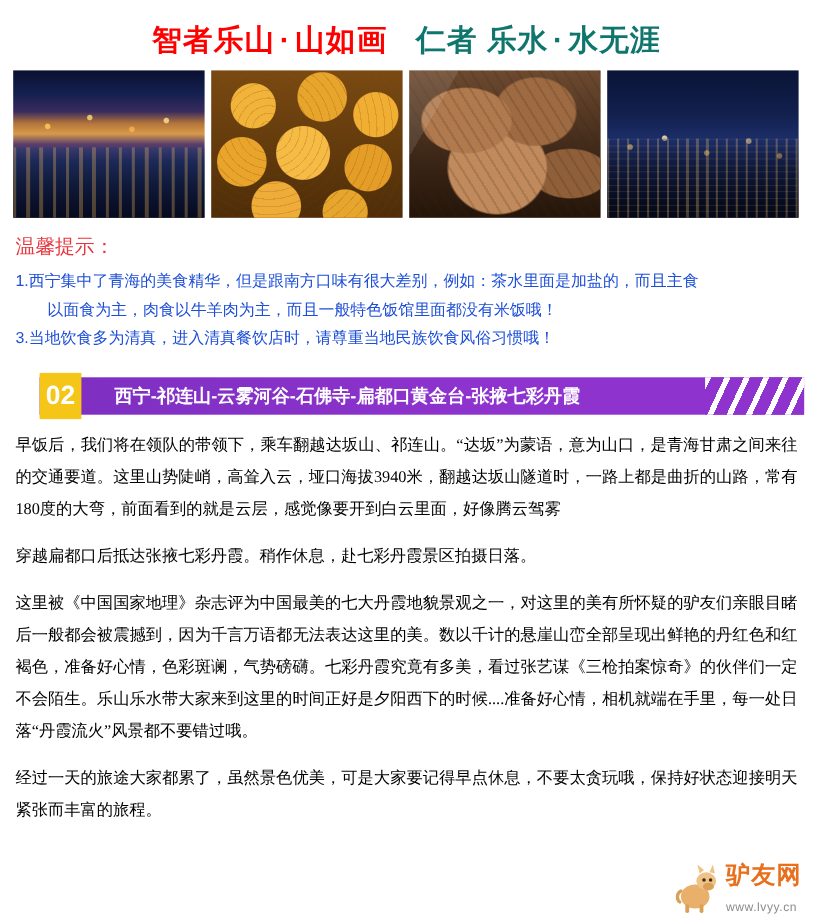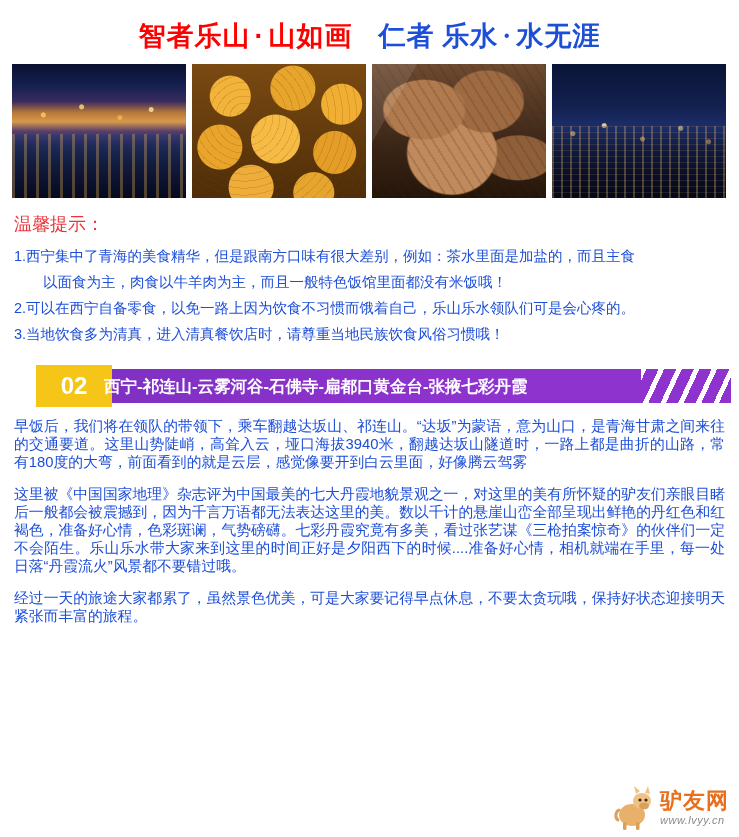--- a/index.html
+++ b/index.html
@@ -30,21 +30,21 @@
     padding-top: 18px;
     padding-bottom: 10px;
   }
   .headline-left, .headline-right {
     font-size: 27px;
     font-weight: bold;
     letter-spacing: 1px;
     white-space: nowrap;
   }
   .headline-left { color: #ff0000; }
-  .headline-right { color: #1d4ed8; font-family: Liberation Serif, serif; }
+  .headline-right { color: #0f766e; }
   .hl-dot {
     display: inline-block;
     margin: 0 4px;
   }
 
   
   .photos {
     display: flex;
     gap: 6px;
     padding: 0 12px;
@@ -174,21 +174,21 @@
     top: 0;
     bottom: 0;
     width: 90px;
     background: repeating-linear-gradient(115deg,
       #ffffff 0 5px, #8f33cf 5px 16px);
   }
   .banner-num {
     position: absolute;
     left: 36px;
     top: 0;
-    width: 76px;
+    width: 38px;
     height: 42px;
     background: #f5c518;
     color: #ffffff;
     font-size: 24px;
     font-weight: bold;
     display: flex;
     align-items: center;
     justify-content: center;
     z-index: 3;
   }
@@ -204,33 +204,34 @@
     z-index: 3;
     white-space: nowrap;
   }
 
   
   .body {
     padding: 0 14px;
   }
   .para {
     font-size: 14.8px;
-    line-height: 18px;
-    color: #1d4ed8;
+    line-height: 29px;
+    color: #000000;
     margin: 0 0 14px 0;
     text-align: justify;
+    font-family: Liberation Serif, serif;
   }
 
   
   .watermark {
     position: absolute;
     right: 10px;
     bottom: 6px;
     display: flex;
-    align-items: center;
+    align-items: flex-start;
     gap: 4px;
   }
   .wm-donkey {
     width: 44px;
     height: 46px;
     position: relative;
   }
   .wm-text {
     display: flex;
     flex-direction: column;
@@ -239,23 +240,22 @@
   }
   .wm-main {
     font-size: 22px;
     font-weight: bold;
     color: #e8701c;
     letter-spacing: 1px;
   }
   .wm-url {
     font-size: 11px;
     color: #8a8a8a;
-    margin-top: 3px;
+    margin-top: 13px;
     letter-spacing: 0.5px;
-    font-style: italic;
   }
 </style>
 </head>
 <body>
 
 <div class="page">
 
   <div class="headline">
     <div class="headline-left">
       <span>智者乐山</span><span class="hl-dot">·</span><span>山如画</span>
@@ -269,34 +269,34 @@
     <div class="photo photo-night1"></div>
     <div class="photo photo-food1"></div>
     <div class="photo photo-food2"></div>
     <div class="photo photo-night2"></div>
   </div>
 
   <div class="tips">
     <div class="tips-title">温馨提示：</div>
     <div class="tip-line">1.西宁集中了青海的美食精华，但是跟南方口味有很大差别，例如：茶水里面是加盐的，而且主食</div>
     <div class="tip-line indent">以面食为主，肉食以牛羊肉为主，而且一般特色饭馆里面都没有米饭哦！</div>
-    <div class="tip-line">2.可以在西宁自备零食，以免一路上因为饮食不习惯而饿着自己，乐山乐水领队们可是会心疼的。</div>
     <div class="tip-line">3.当地饮食多为清真，进入清真餐饮店时，请尊重当地民族饮食风俗习惯哦！</div>
   </div>
 
   <div class="banner-wrap">
     <div class="banner-bar">
       <div class="stripes"></div>
     </div>
     <div class="banner-num">02</div>
     <div class="banner-text">西宁-祁连山-云雾河谷-石佛寺-扁都口黄金台-张掖七彩丹霞</div>
   </div>
 
   <div class="body">
     <p class="para">早饭后，我们将在领队的带领下，乘车翻越达坂山、祁连山。“达坂”为蒙语，意为山口，是青海甘肃之间来往的交通要道。这里山势陡峭，高耸入云，垭口海拔3940米，翻越达坂山隧道时，一路上都是曲折的山路，常有180度的大弯，前面看到的就是云层，感觉像要开到白云里面，好像腾云驾雾</p>
+    <p class="para">穿越扁都口后抵达张掖七彩丹霞。稍作休息，赴七彩丹霞景区拍摄日落。</p>
     <p class="para">这里被《中国国家地理》杂志评为中国最美的七大丹霞地貌景观之一，对这里的美有所怀疑的驴友们亲眼目睹后一般都会被震撼到，因为千言万语都无法表达这里的美。数以千计的悬崖山峦全部呈现出鲜艳的丹红色和红褐色，准备好心情，色彩斑谰，气势磅礴。七彩丹霞究竟有多美，看过张艺谋《三枪拍案惊奇》的伙伴们一定不会陌生。乐山乐水带大家来到这里的时间正好是夕阳西下的时候....准备好心情，相机就端在手里，每一处日落“丹霞流火”风景都不要错过哦。</p>
     <p class="para">经过一天的旅途大家都累了，虽然景色优美，可是大家要记得早点休息，不要太贪玩哦，保持好状态迎接明天紧张而丰富的旅程。</p>
   </div>
 
   <div class="watermark">
     <div class="wm-donkey">
       <svg viewBox="0 0 44 46" width="44" height="46" aria-hidden="true">
         <ellipse cx="20" cy="30" rx="13" ry="11" fill="#e8b06a"></ellipse>
         <ellipse cx="30" cy="16" rx="9" ry="8" fill="#efc285"></ellipse>
         <path d="M24 9 L22 1 L28 6 Z" fill="#efc285"></path>

